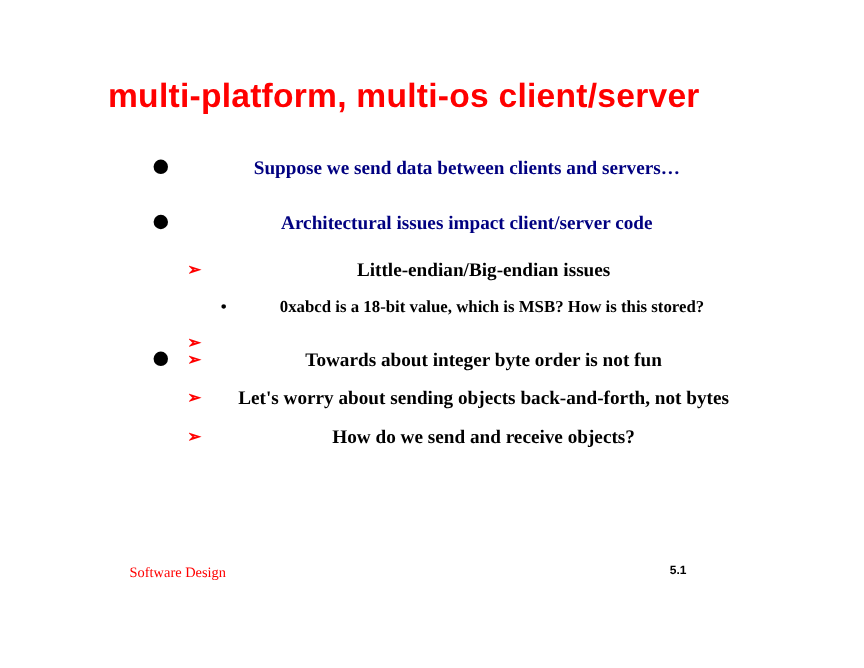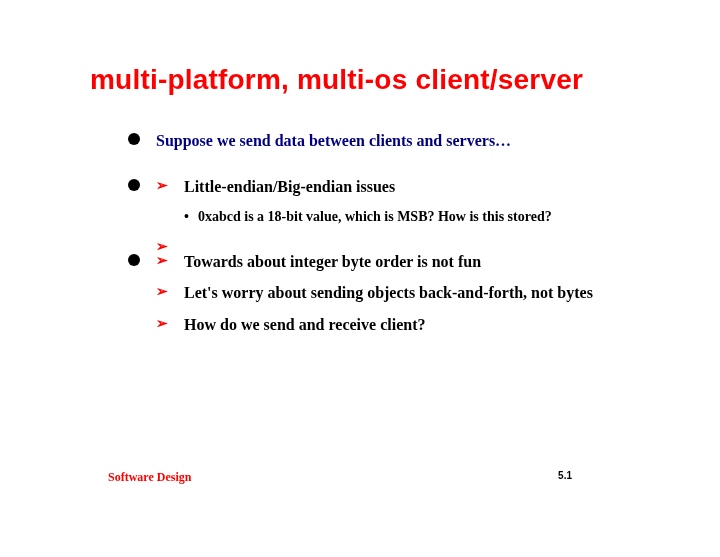--- a/index.html
+++ b/index.html
@@ -83,28 +83,29 @@
   }
   .l3-bullet {
     position: absolute;
     left: 0;
     top: 0;
     color: #000;
     font-size: 14px;
   }
   .group {
     margin-bottom: 24px;
+    text-align: center;
   }
   .footer-left {
     position: absolute;
     left: 108px;
     bottom: 72px;
     color: #ff0000;
     font-family: Georgia, "Times New Roman", serif;
-    font-weight: bold;
+    font-weight: normal;
     font-size: 12px;
   }
   .footer-right {
     position: absolute;
     right: 120px;
     bottom: 76px;
     color: #000;
     font-family: Arial, sans-serif;
     font-size: 10px;
     font-weight: bold;
@@ -121,20 +122,21 @@
     <div class="group">
       <div class="l1">
         <span class="l1-bullet"></span>
         <span>Suppose we send data between clients and servers…</span>
       </div>
     </div>
 
     <div class="group">
       <div class="l1">
         <span class="l1-bullet"></span>
+        <span>Architectural issues impact client/server code</span>
       </div>
       <div class="l2">
         <span class="l2-bullet">➢</span>
         <span>Little-endian/Big-endian issues</span>
       </div>
       <div class="l3">
         <span class="l3-bullet">•</span>
         <span>0xabcd is a 18-bit value, which is MSB? How is this stored?</span>
       </div>
       <div class="l2">
@@ -149,21 +151,21 @@
       <div class="l2">
         <span class="l2-bullet">➢</span>
         <span>Towards about integer byte order is not fun</span>
       </div>
       <div class="l2">
         <span class="l2-bullet">➢</span>
         <span>Let's worry about sending objects back-and-forth, not bytes</span>
       </div>
       <div class="l2">
         <span class="l2-bullet">➢</span>
-        <span>How do we send and receive client?</span>
+        <span>How do we send and receive objects?</span>
       </div>
     </div>
 
   </div>
 
   <div class="footer-left">Software Design</div>
   <div class="footer-right">5.1</div>
 </div>
 
 </body></html>

